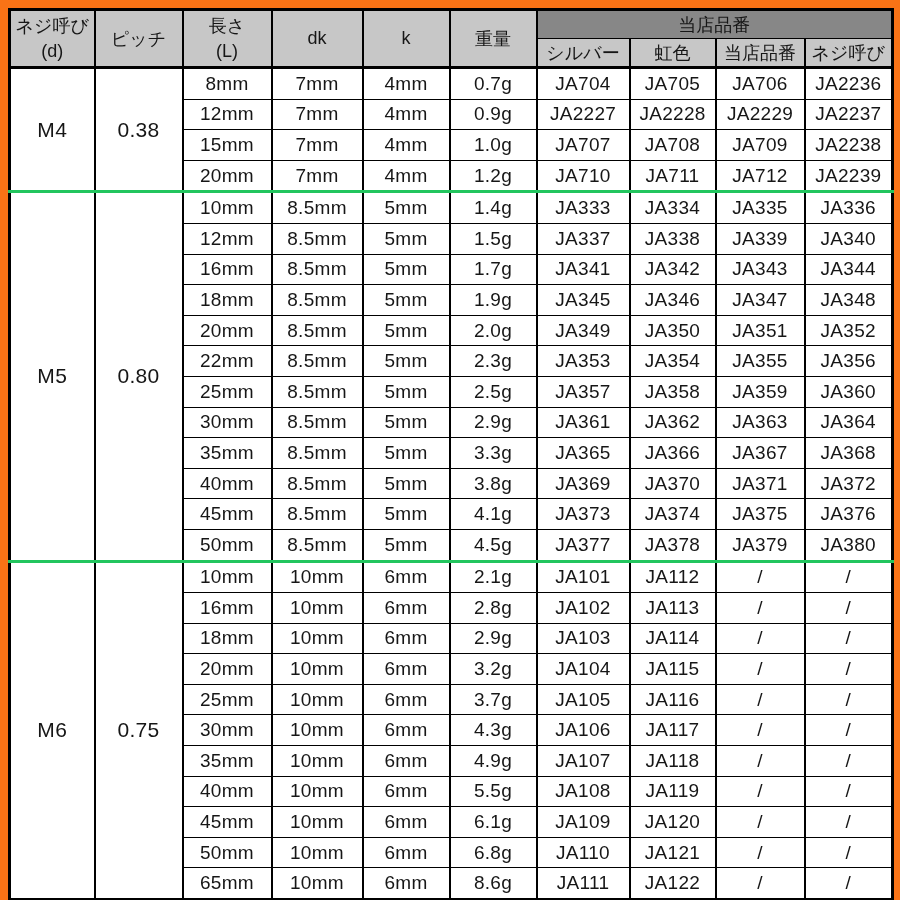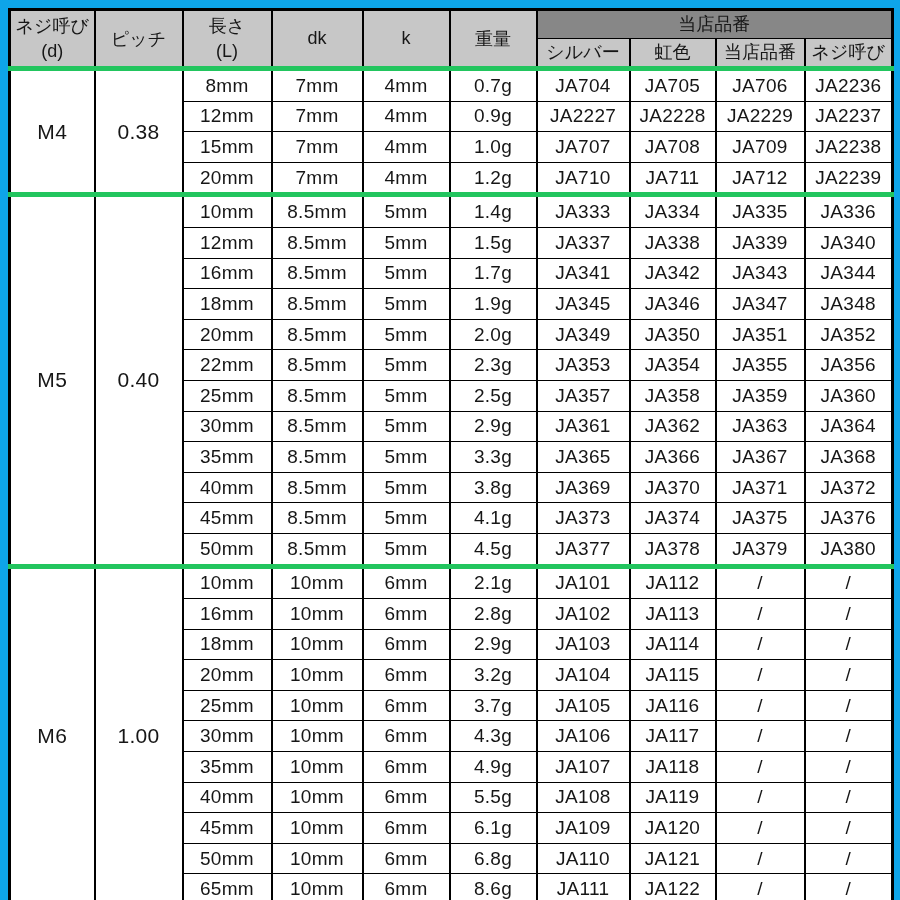--- a/index.html
+++ b/index.html
@@ -5,21 +5,21 @@
   html, body {
     margin: 0;
     padding: 0;
     background: #ffffff;
   }
   .page {
     width: 900px;
     height: 900px;
     box-sizing: border-box;
     padding: 8px 7px 5px 8px;
-    background: #0ea5e9;
+    background: #f97316;
     font-family: "Liberation Sans", "DejaVu Sans", sans-serif;
   }
   table.spec-table {
     border-collapse: collapse;
     table-layout: fixed;
     width: 885px;
     border: 3px solid #000;
     color: #161616;
   }
   .spec-table th, .spec-table td {
@@ -55,21 +55,21 @@
   .spec-table tbody td {
     background: #ffffff;
     font-size: 19px;
     border-left: 2px solid #000;
     border-right: 2px solid #000;
     border-top: 1px solid #000;
     border-bottom: 1px solid #000;
     height: 29.6px;
     letter-spacing: 0.3px;
   }
-  .spec-table tbody tr.group-start td { border-top: 5px solid #22c55e; }
+  .spec-table tbody tr.group-start td { border-top: 3px solid #22c55e; }
   .spec-table tbody td.size-cell,
   .spec-table tbody td.pitch-cell { font-size: 21px; }
 </style>
 </head>
 <body>
 
 <div class="page">
   <table class="spec-table">
     <colgroup>
       <col style="width:85px">
@@ -144,21 +144,21 @@
           <td>7mm</td>
           <td>4mm</td>
           <td>1.2g</td>
           <td>JA710</td>
           <td>JA711</td>
           <td>JA712</td>
           <td>JA2239</td>
         </tr>
         <tr class="group-start">
           <td rowspan="12" class="size-cell">M5</td>
-          <td rowspan="12" class="pitch-cell">0.40</td>
+          <td rowspan="12" class="pitch-cell">0.80</td>
           <td>10mm</td>
           <td>8.5mm</td>
           <td>5mm</td>
           <td>1.4g</td>
           <td>JA333</td>
           <td>JA334</td>
           <td>JA335</td>
           <td>JA336</td>
         </tr>
         <tr>
@@ -266,21 +266,21 @@
           <td>8.5mm</td>
           <td>5mm</td>
           <td>4.5g</td>
           <td>JA377</td>
           <td>JA378</td>
           <td>JA379</td>
           <td>JA380</td>
         </tr>
         <tr class="group-start">
           <td rowspan="11" class="size-cell">M6</td>
-          <td rowspan="11" class="pitch-cell">1.00</td>
+          <td rowspan="11" class="pitch-cell">0.75</td>
           <td>10mm</td>
           <td>10mm</td>
           <td>6mm</td>
           <td>2.1g</td>
           <td>JA101</td>
           <td>JA112</td>
           <td>/</td>
           <td>/</td>
         </tr>
         <tr>

